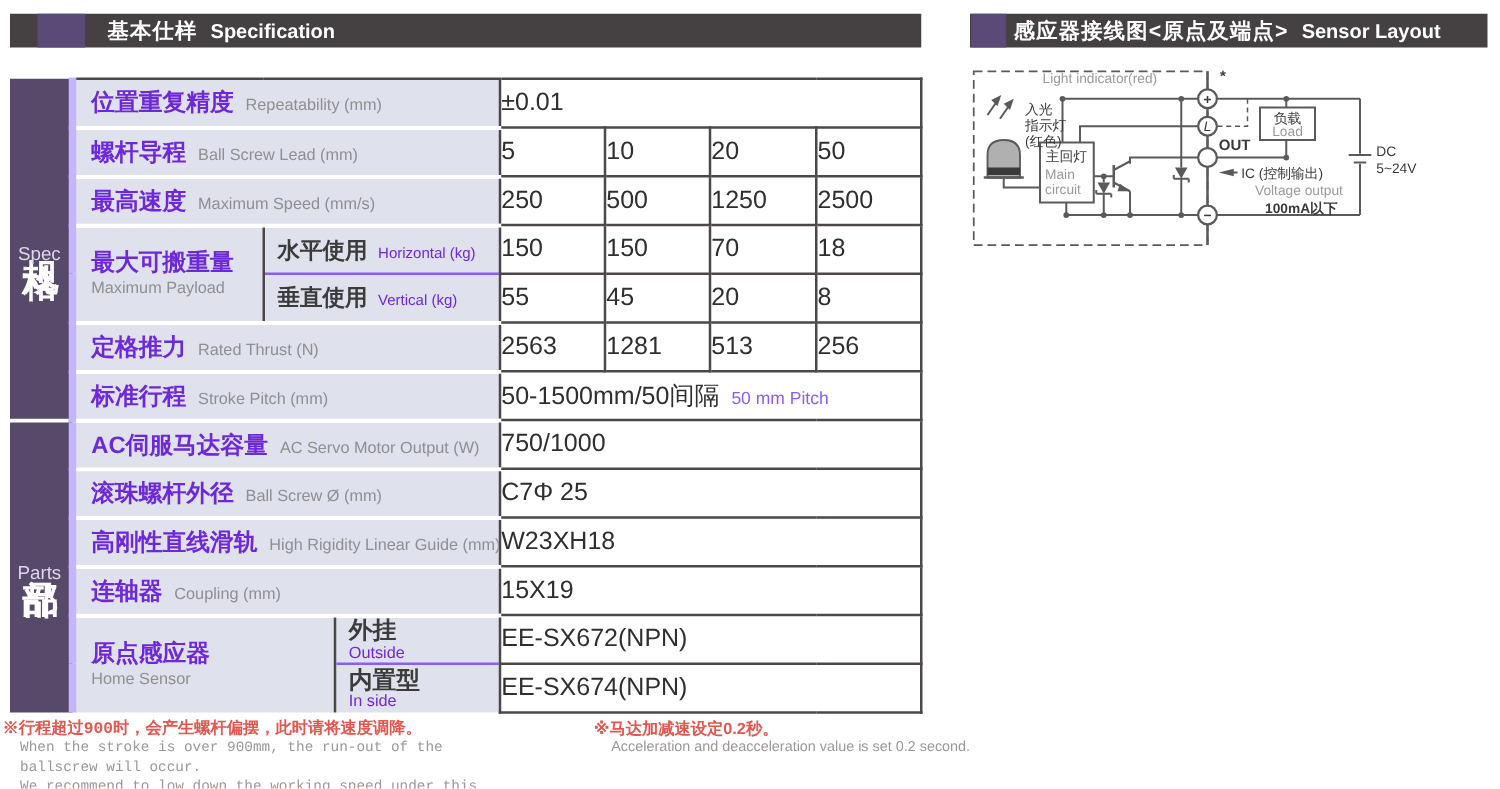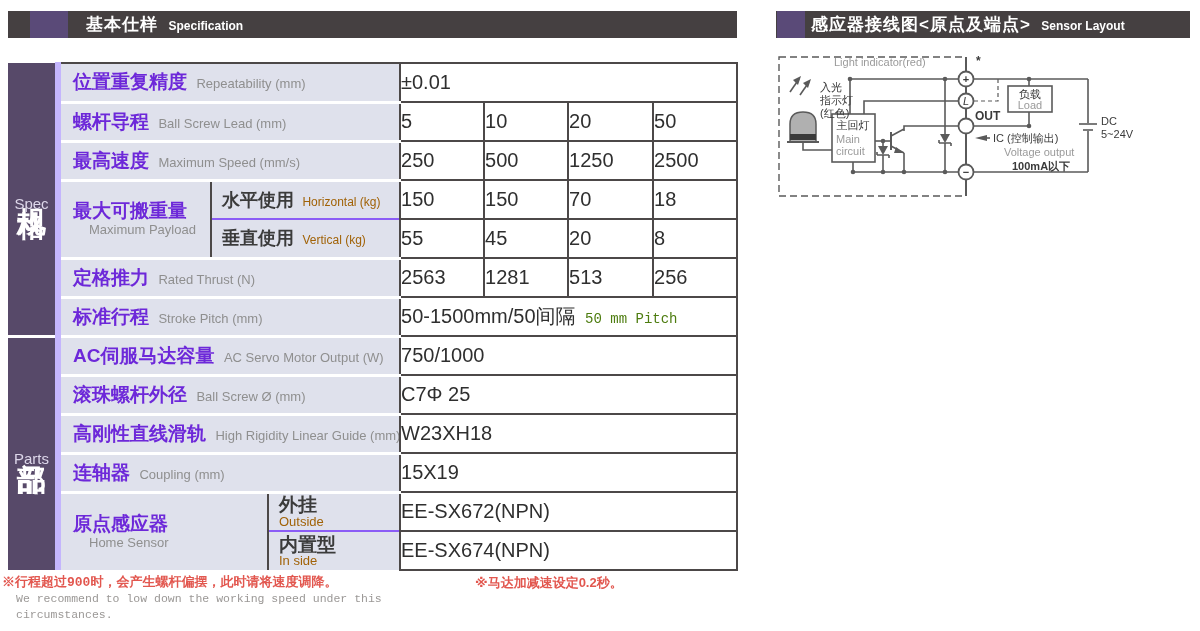--- a/index.html
+++ b/index.html
@@ -10,52 +10,52 @@
   .hbar{position:absolute;height:27px;background:#454041;display:flex;align-items:center;}
   .hbar .accent{position:absolute;top:0;bottom:0;background:#5a4a78;}
   .hbar-left{left:8px;top:11px;width:729px;}
   .hbar-left .accent{left:22px;width:38px;}
   .hbar-left .htext{margin-left:78px;}
   .hbar-right{left:776px;top:11px;width:414px;}
   .hbar-right .accent{left:1px;width:28px;}
   .hbar-right .htext{margin-left:35px;}
   .htext{color:#fff;white-space:nowrap;}
   .htext .zh{font-size:17px;font-weight:700;letter-spacing:1px;}
-  .htext .en{font-size:12px;font-weight:700;margin-left:6px;}
+  .htext .en{font-size:16px;font-weight:700;margin-left:6px;}
 
   
   table.spec{position:absolute;left:8px;top:62px;width:729px;border-collapse:collapse;table-layout:fixed;}
   table.spec tr{height:39px;}
   td{padding:0;vertical-align:middle;}
 
   td.side{background:#574969;border-right:6px solid #c4b5fd;text-align:center;}
   td.side-spec{border-bottom:3px solid #ffffff;}
   .side-inner{display:flex;flex-direction:column;align-items:center;justify-content:center;}
   .side-zh{writing-mode:vertical-rl;text-orientation:upright;color:#ffffff;font-size:29px;
            font-weight:700;letter-spacing:3px;line-height:1;}
   .side-en{color:#ddd7ea;font-size:15px;margin-top:4px;}
 
   td.lbl{background:#dfe1ec;border-top:3px solid #ffffff;padding-left:12px;white-space:nowrap;overflow:hidden;}
   td.lbl.r1{border-top:2px solid #4c4848;}
   td.lbl .zh{font-size:19px;font-weight:600;color:#6d28d9;}
   td.lbl .en{font-size:13px;color:#8f8f8f;margin-left:5px;}
   td.lbl.stack .zh{display:block;line-height:1.15;}
-  td.lbl.stack .en{display:block;margin-left:16px;line-height:1.2;}
+  td.lbl.stack .en{display:block;margin-left:0;line-height:1.2;}
 
   td.sub{background:#dfe1ec;border-top:3px solid #ffffff;border-left:2px solid #4c4848;
          padding-left:10px;white-space:nowrap;overflow:hidden;}
   td.sub-mid{border-top:2px solid #8b5cf6;}
   td.sub .zh{font-size:18px;font-weight:600;color:#3b3b3b;}
-  td.sub .en{font-size:12px;color:#a16207;margin-left:4px;}
+  td.sub .en{font-size:12px;color:#6d28d9;margin-left:4px;}
   td.sub.stack2 .zh{display:block;line-height:1.05;font-size:19px;}
   td.sub.stack2 .en{display:block;margin-left:0;line-height:1.0;font-size:13px;}
 
   td.val{background:#ffffff;border:2px solid #4c4848;
          font-size:20px;color:#2f2f2f;white-space:nowrap;}
-  td.val .vgray{font-size:14px;color:#4d7c0f;margin-left:4px;font-family:Liberation Mono, monospace;}
+  td.val .vgray{font-size:14px;color:#8b5cf6;margin-left:4px;}
 
   
   .note{position:absolute;top:575px;}
   .note-1{left:2px;width:400px;font-family:Liberation Mono, monospace;}
   .note-2{left:432px;width:360px;margin-left:43px;}
   .note-zh{color:#e2574f;font-size:13px;font-weight:700;line-height:1.25;}
   .note-en{color:#9b9896;font-size:11.5px;line-height:1.35;padding-left:14px;}
 
   
   svg.diagram{position:absolute;left:776px;top:50px;}
@@ -244,24 +244,26 @@
         <span class="zh">内置型</span>
         <span class="en">In side</span>
       </td>
       <td class="val" colspan="4">EE-SX674(NPN)</td>
     </tr>
   </tbody>
     </table>
 
   <div class="note note-1">
     <div class="note-zh">※行程超过900时，会产生螺杆偏摆，此时请将速度调降。</div>
+    <div class="note-en">When the stroke is over 900mm, the run-out of the ballscrew will occur.</div>
     <div class="note-en">We recommend to low down the working speed under this circumstances.</div>
   </div>
   <div class="note note-2">
     <div class="note-zh">※马达加减速设定0.2秒。</div>
+    <div class="note-en">Acceleration and deacceleration value is set 0.2 second.</div>
   </div>
 
   <svg class="diagram" width="420" height="152" viewBox="0 0 420 152">
 
     <rect class="dg-dash" x="3" y="7" width="187" height="139"></rect>
     <line class="dg-thick" x1="190" y1="7" x2="190" y2="146"></line>
 
     <polyline class="dg-line" points="183,29 74,29 74,64"></polyline>
     <polyline class="dg-line" points="183,51 88,51 88,64"></polyline>
     <polyline class="dg-line" points="183,76 128,76 128,81"></polyline>

